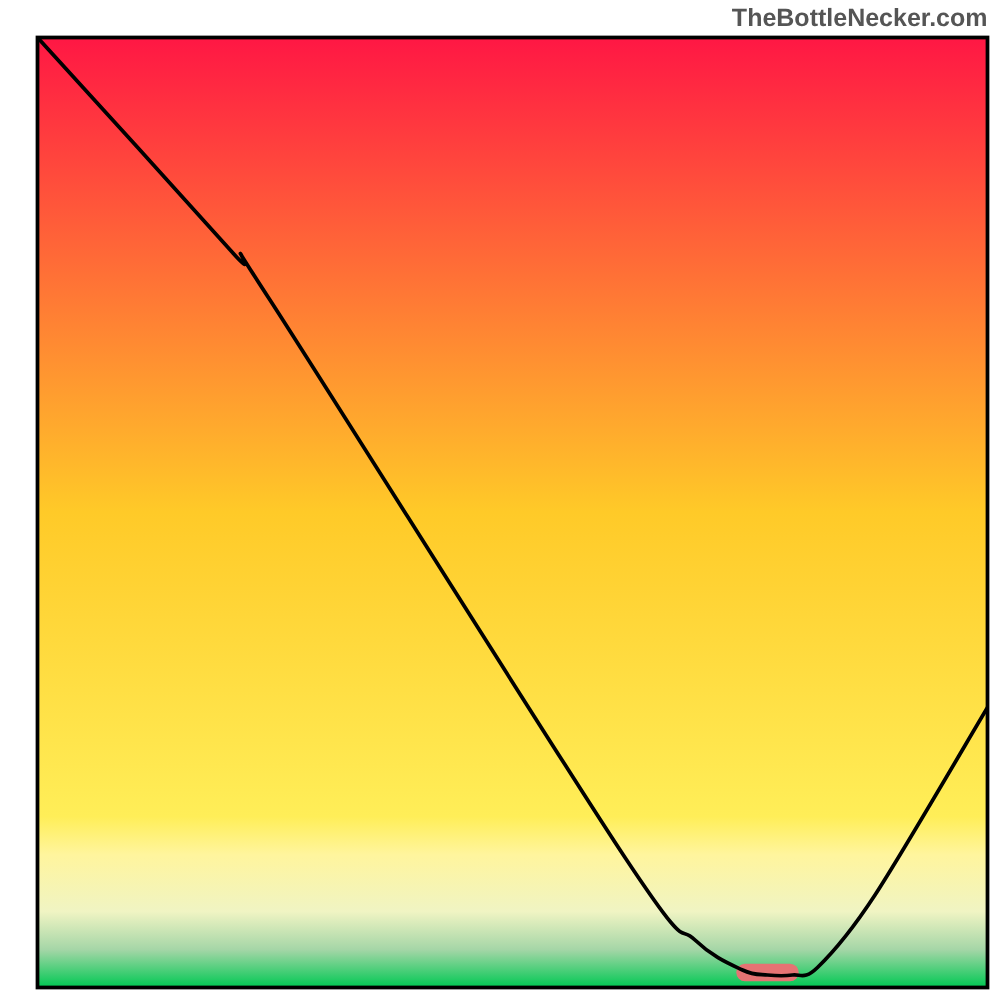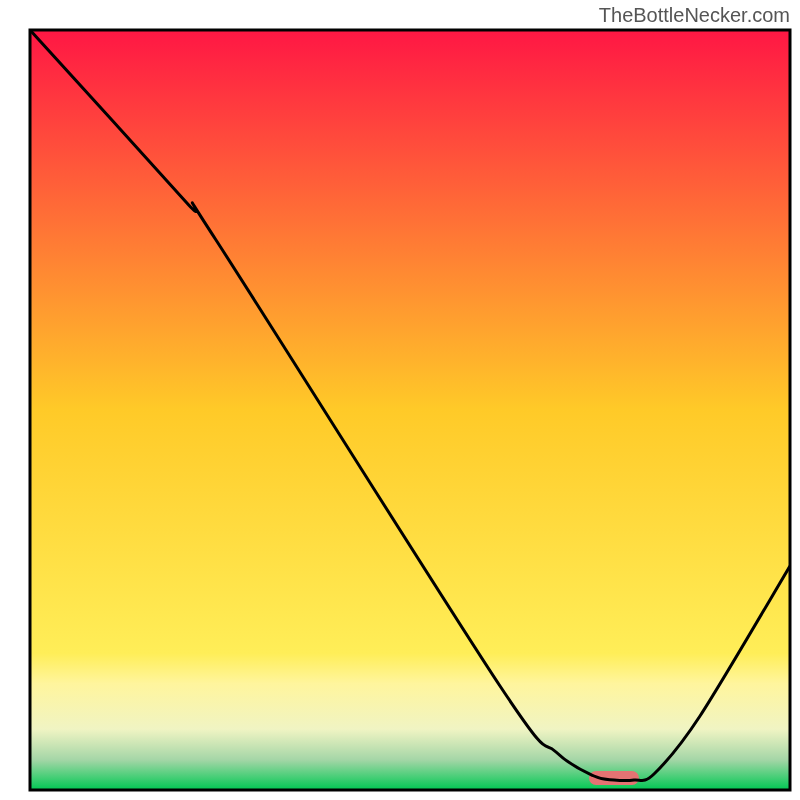--- a/index.html
+++ b/index.html
@@ -13,21 +13,21 @@
   .container {
     width: 800px;
     height: 800px;
     position: relative;
   }
   .watermark {
     position: absolute;
     top: 4px;
     right: 10px;
     font-size: 20px;
-    font-weight: normal;
+    font-weight: bold;
     color: #555;
     z-index: 10;
   }
   svg {
     display: block;
   }
 </style>
 </head>
 <body>
 

